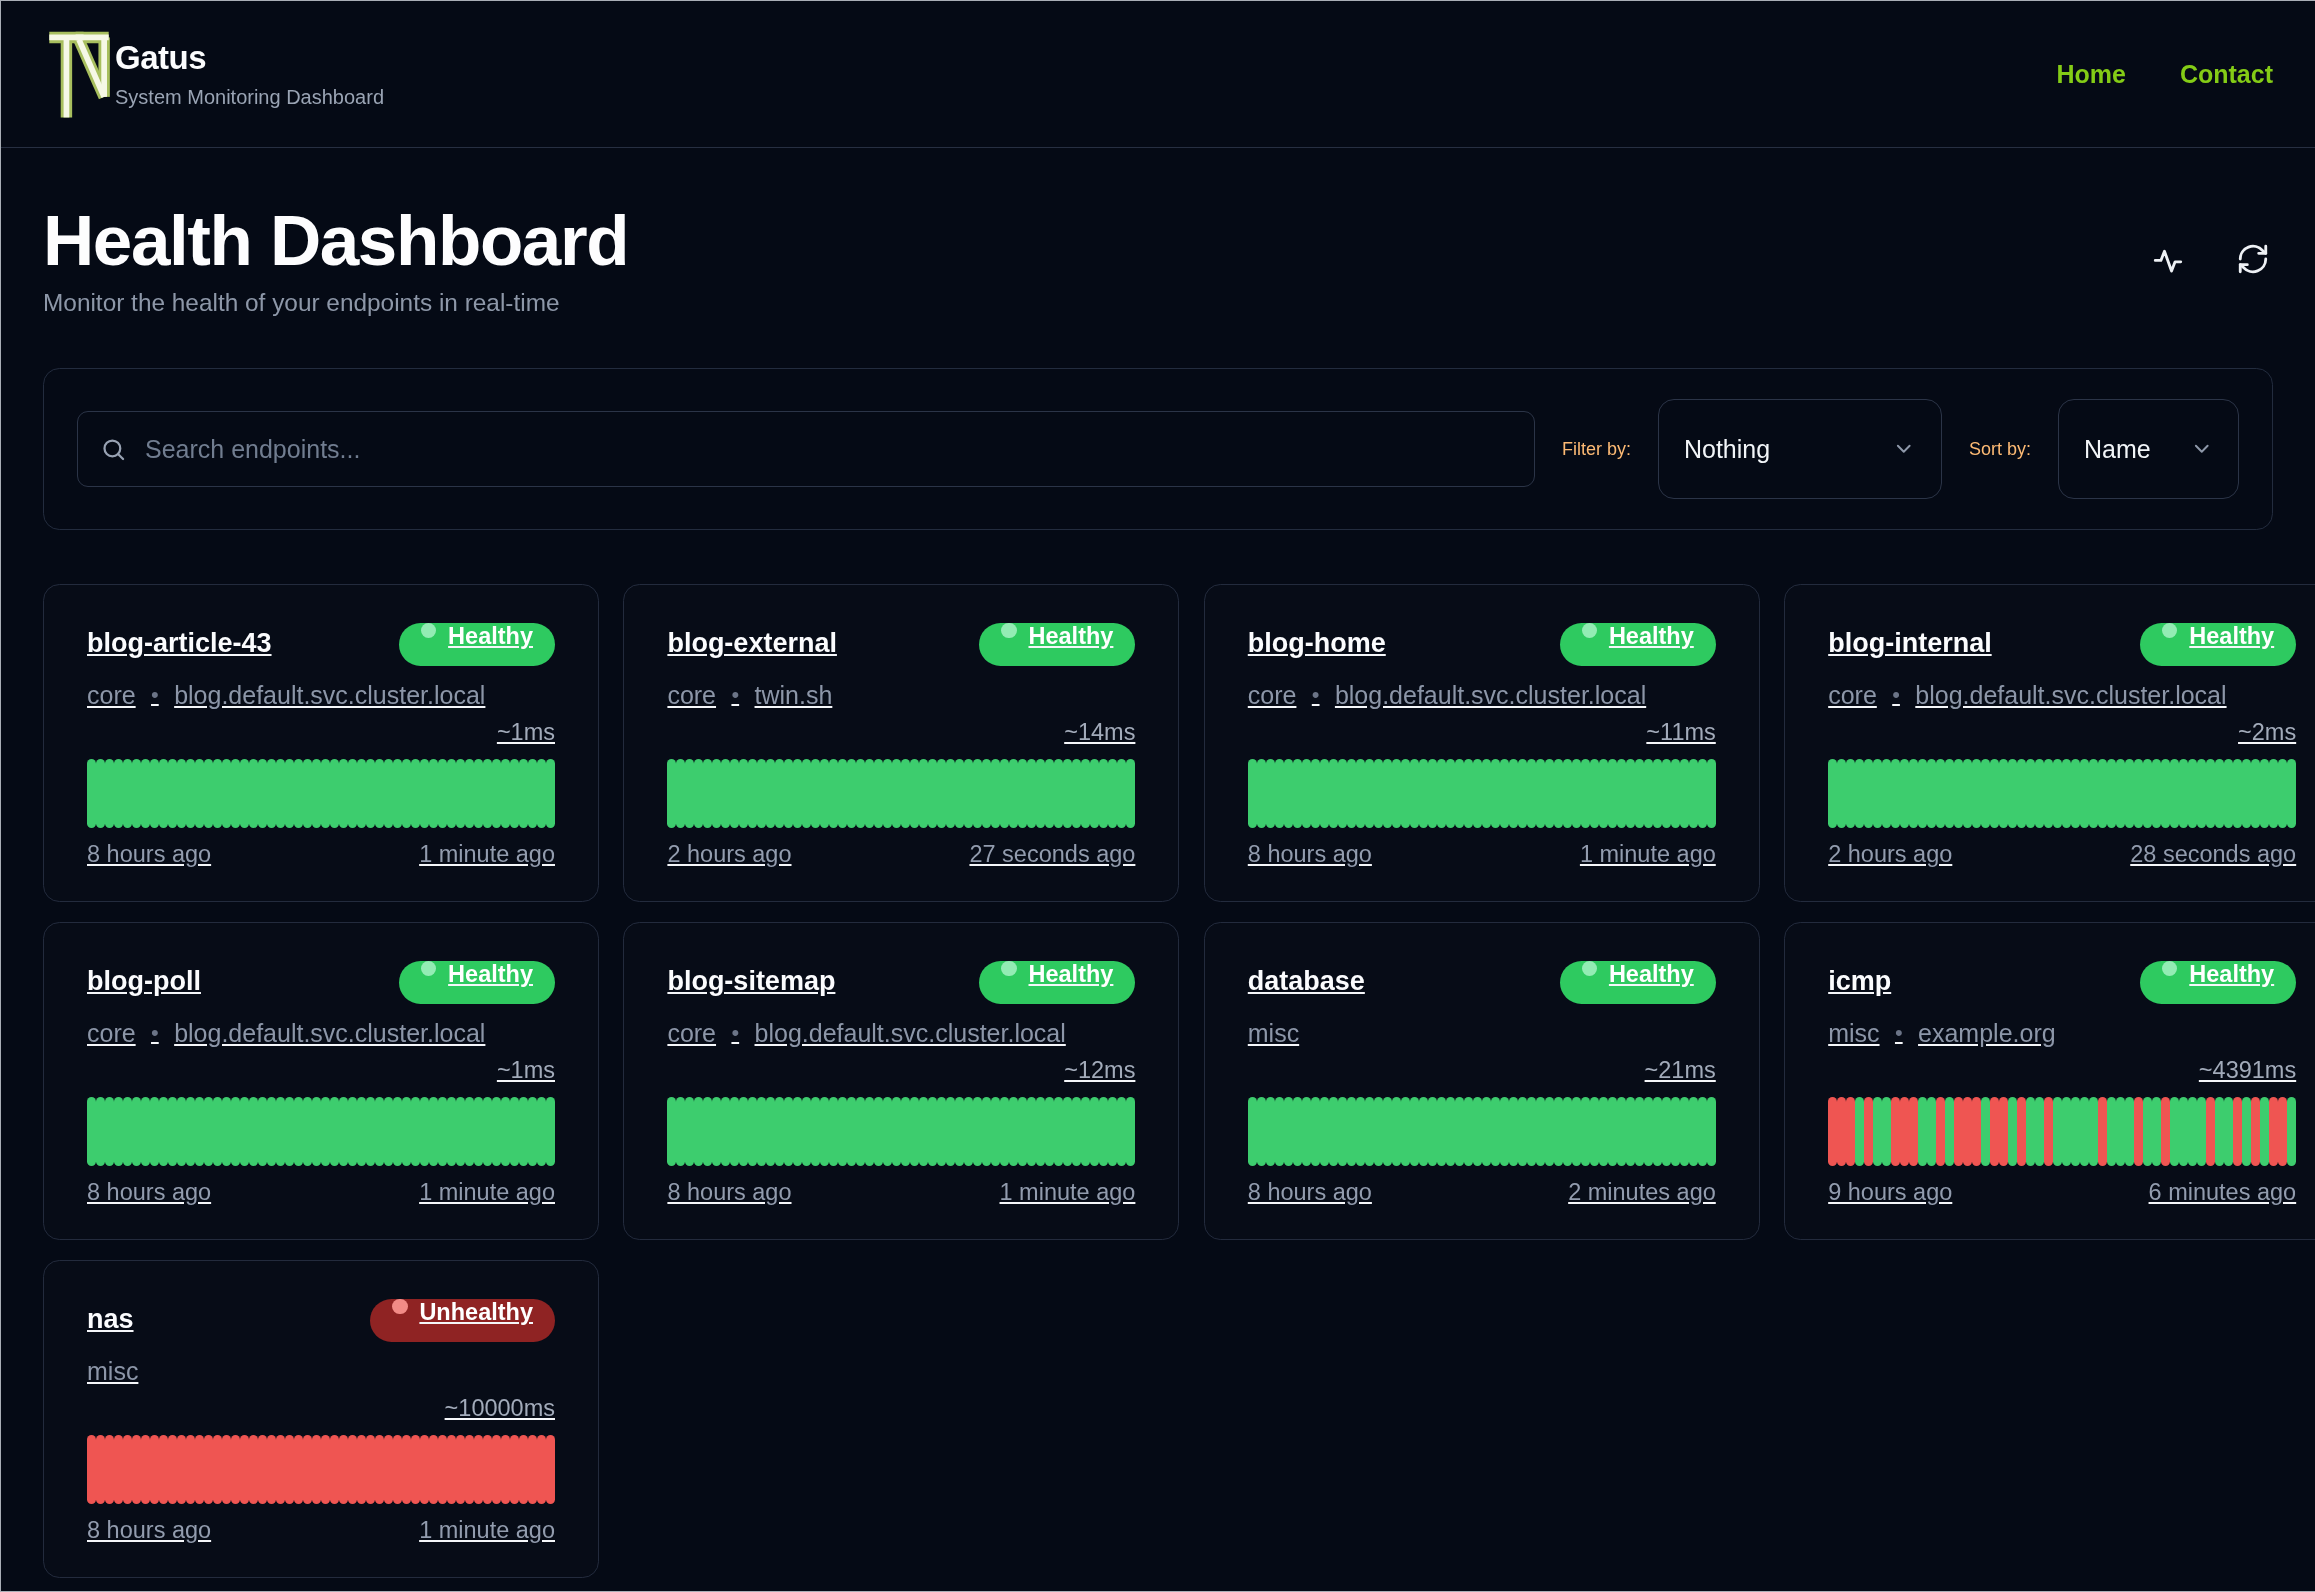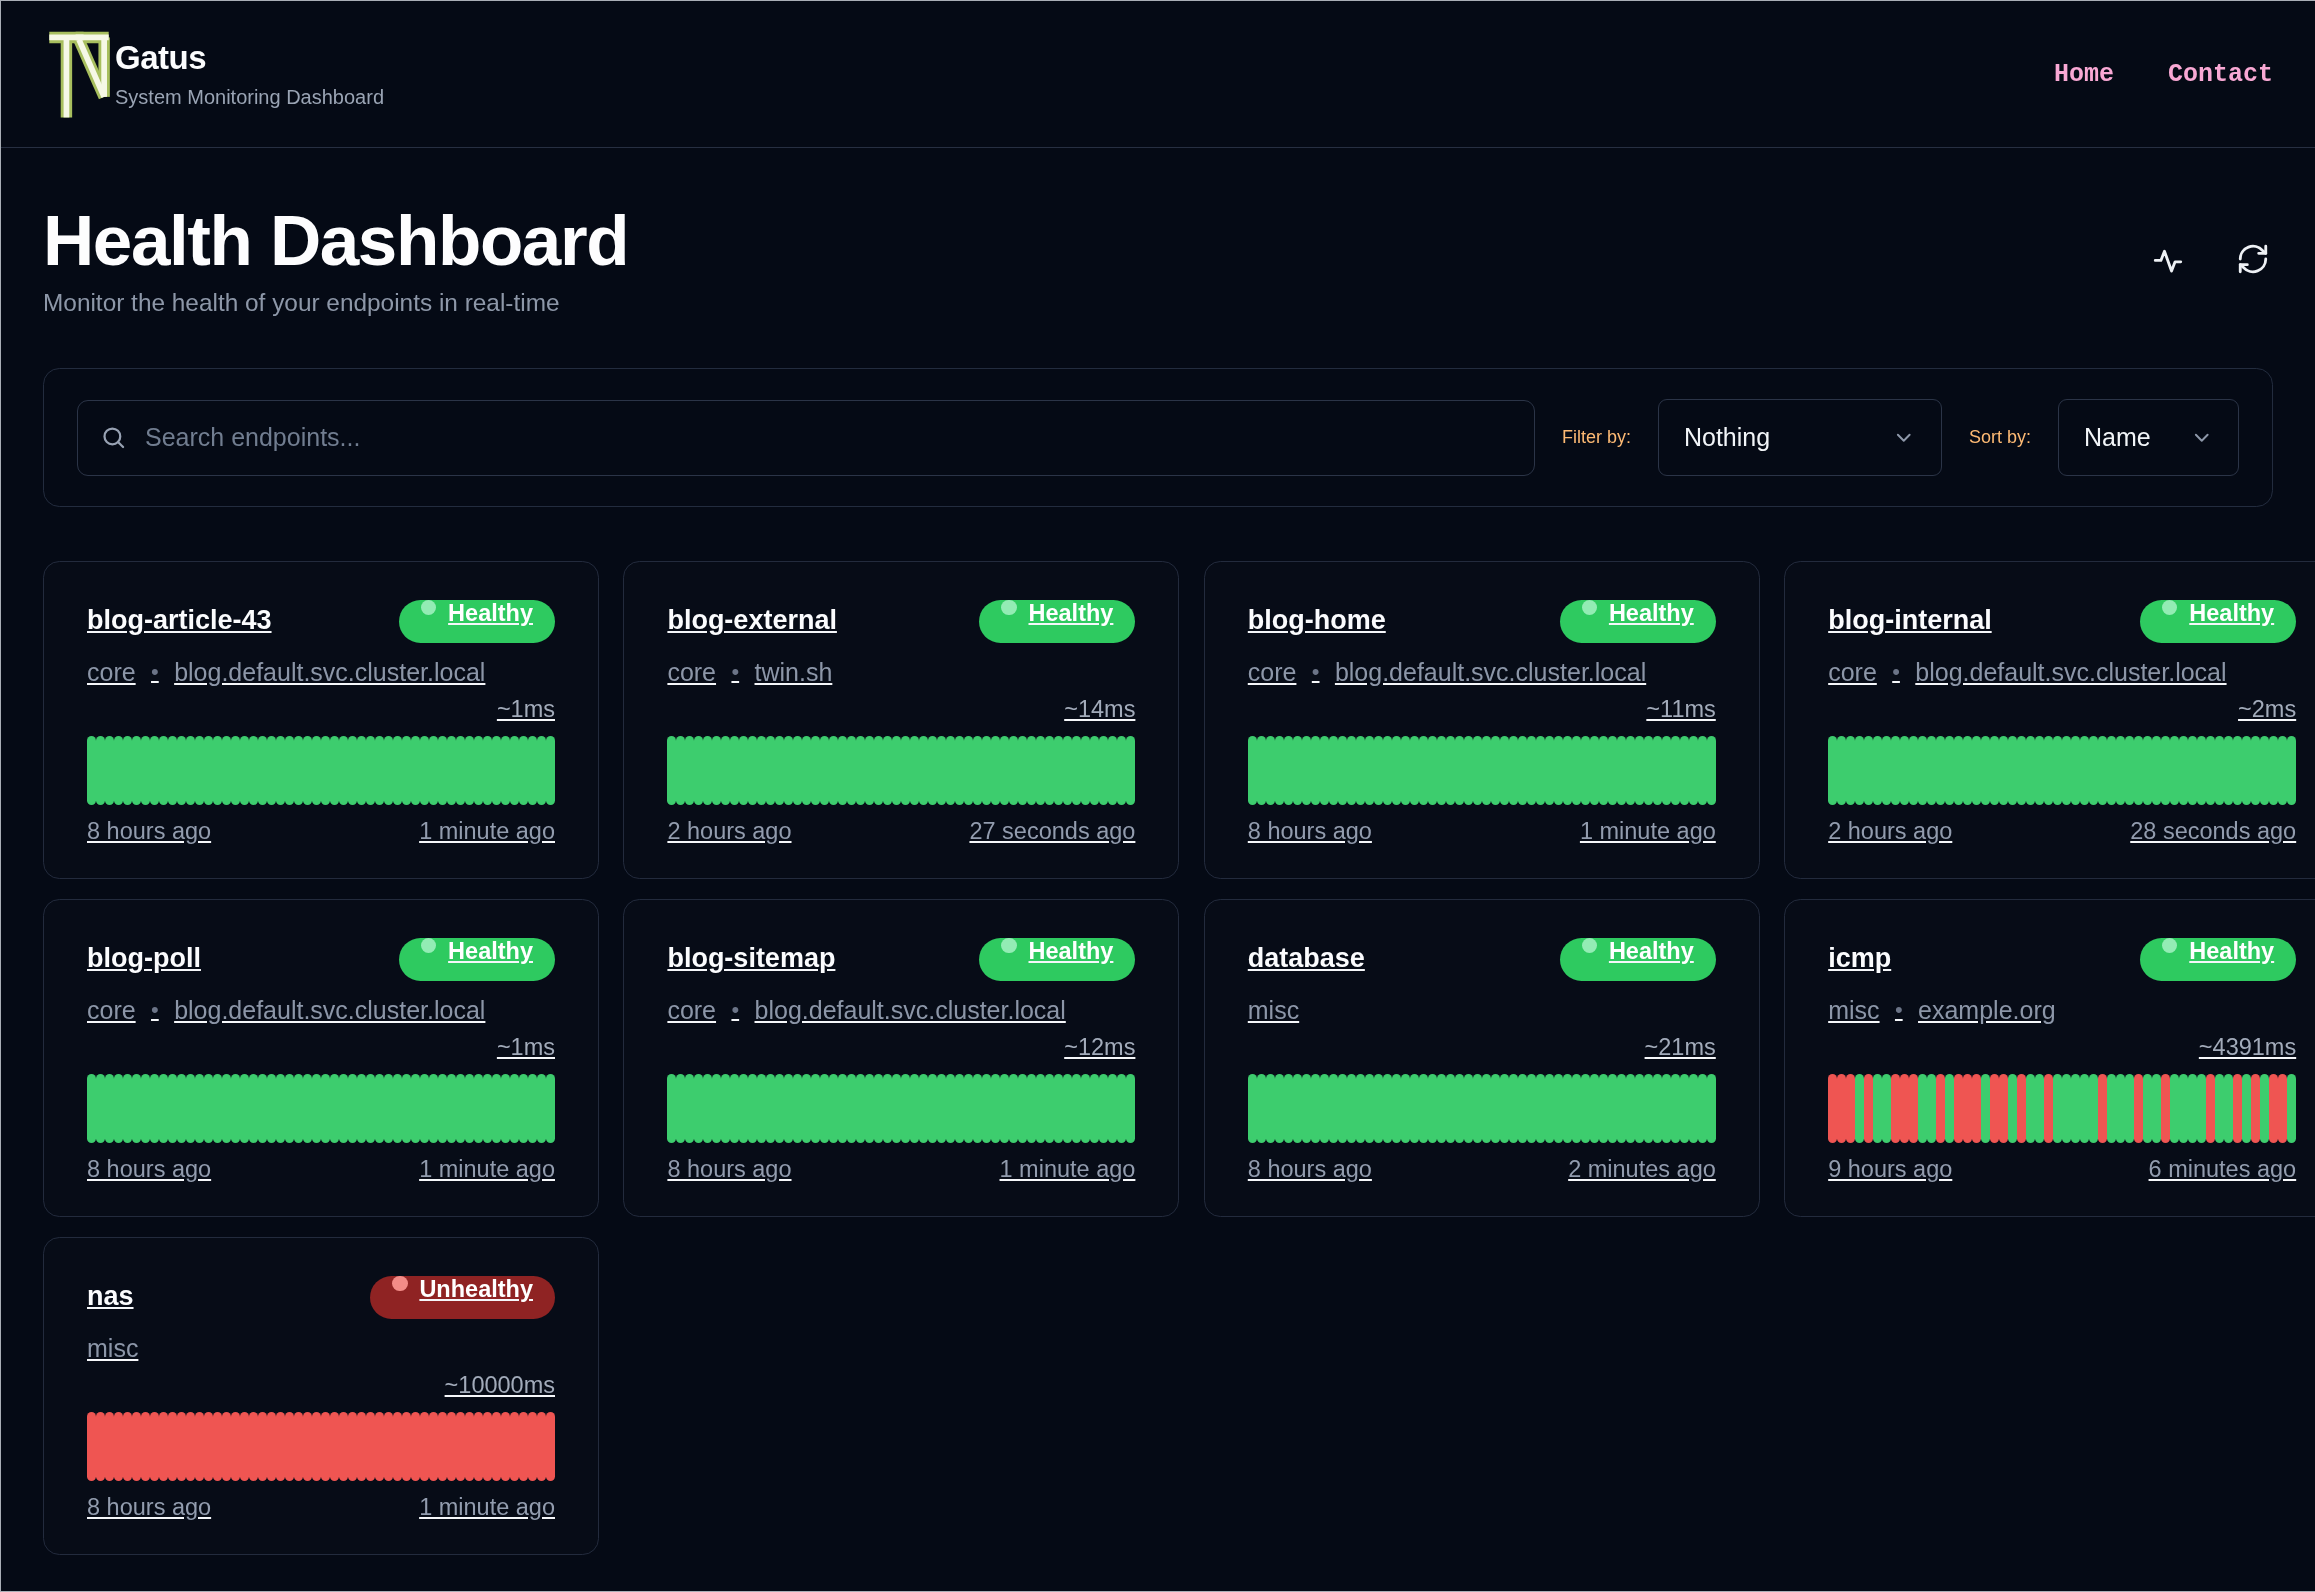--- a/index.html
+++ b/index.html
@@ -17,41 +17,41 @@
     color:#f5f7fa; overflow:hidden;
   }
   
   .app-header{height:147px;display:flex;align-items:center;justify-content:space-between;
     padding:0 42px;border-bottom:0.9px solid #272f41;}
   .brand-wrap{display:flex;align-items:center;}
   .logo-svg{width:72px;height:96px;display:block;}
   .brand-name{font-size:33px;font-weight:700;letter-spacing:-0.5px;color:#fbfcfd;}
   .brand-sub{font-size:20px;color:#9aa4b4;margin-top:8.1px;font-weight:400;}
   .top-nav{display:flex;gap:54px;}
-  .nav-link{font-size:25px;font-weight:600;color:#f9a8d4;text-decoration:none;cursor:pointer;font-family:Liberation Mono, monospace;}
+  .nav-link{font-size:25px;font-weight:600;color:#84cc16;text-decoration:none;cursor:pointer;}
   
   .main{padding:52px 42px 0;}
   .hero-row{display:flex;justify-content:space-between;align-items:center;}
   .page-title{font-size:71px;font-weight:700;letter-spacing:-1.4px;color:#fdfdfe;}
   .page-sub{font-size:24.4px;color:#8d97a8;margin-top:8px;}
   .hero-actions{display:flex;gap:45px;align-items:center;}
   .icon-btn{width:40px;height:40px;display:flex;align-items:center;justify-content:center;
     background:none;border:none;color:#eef1f5;cursor:pointer;}
   .icon-btn svg{width:34px;height:34px;}
   
   .toolbar{margin-top:51px;border:0.9px solid #232c3e;border-radius:16.3px;
     padding:30px 33px;display:flex;align-items:center;gap:27px;}
   .search-box{flex:1;height:76px;border:0.9px solid #2b3447;border-radius:11px;
     display:flex;align-items:center;padding:0 22px;gap:18px;}
   .search-box svg{width:27px;height:27px;color:#98a2b3;flex:none;}
   .search-box input{flex:1;background:transparent;border:none;outline:none;
     font-size:25px;color:#e8ecf1;font-family:inherit;}
   .search-box input::placeholder{color:#717d90;}
   .tb-label{font-size:18px;color:#fdba74;font-weight:500;white-space:nowrap;}
-  .select-box{height:77px;border:0.9px solid #2b3447;border-radius:9px;
+  .select-box{height:100px;border:0.9px solid #2b3447;border-radius:16px;
     display:flex;align-items:center;justify-content:space-between;
     padding:0 25px;font-size:25px;color:#f2f5f8;cursor:pointer;}
   .select-box svg{width:23.5px;height:23.5px;color:#8e98a9;}
   .select-filter{width:284px;}
   .select-sort{width:181px;}
   
   .cards-grid{margin-top:54px;display:grid;grid-template-columns:repeat(4,1fr);gap:20px 24.4px;text-decoration:underline;}
   .card{background:var(--card-bg);border:0.9px solid var(--card-border);border-radius:16.3px;
     height:318px;padding:38px 43px 33px;display:flex;flex-direction:column;cursor:pointer;}
   .card-head{display:flex;justify-content:space-between;align-items:flex-start;}

